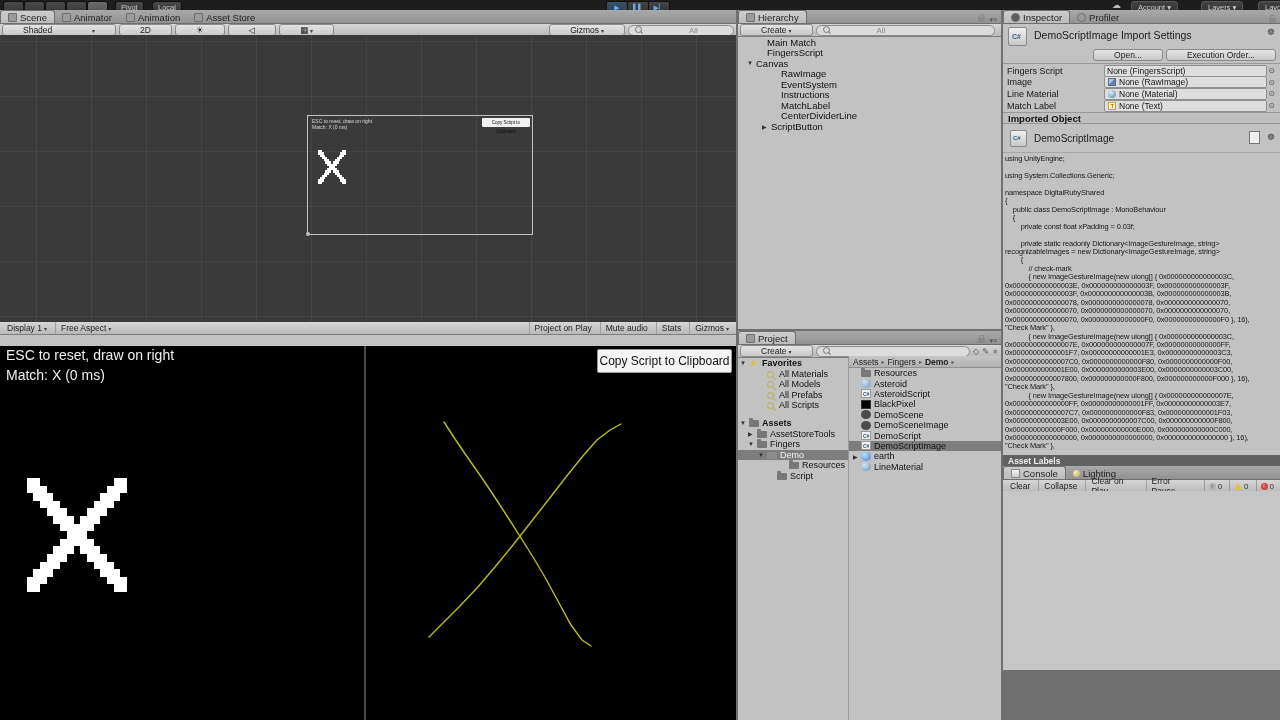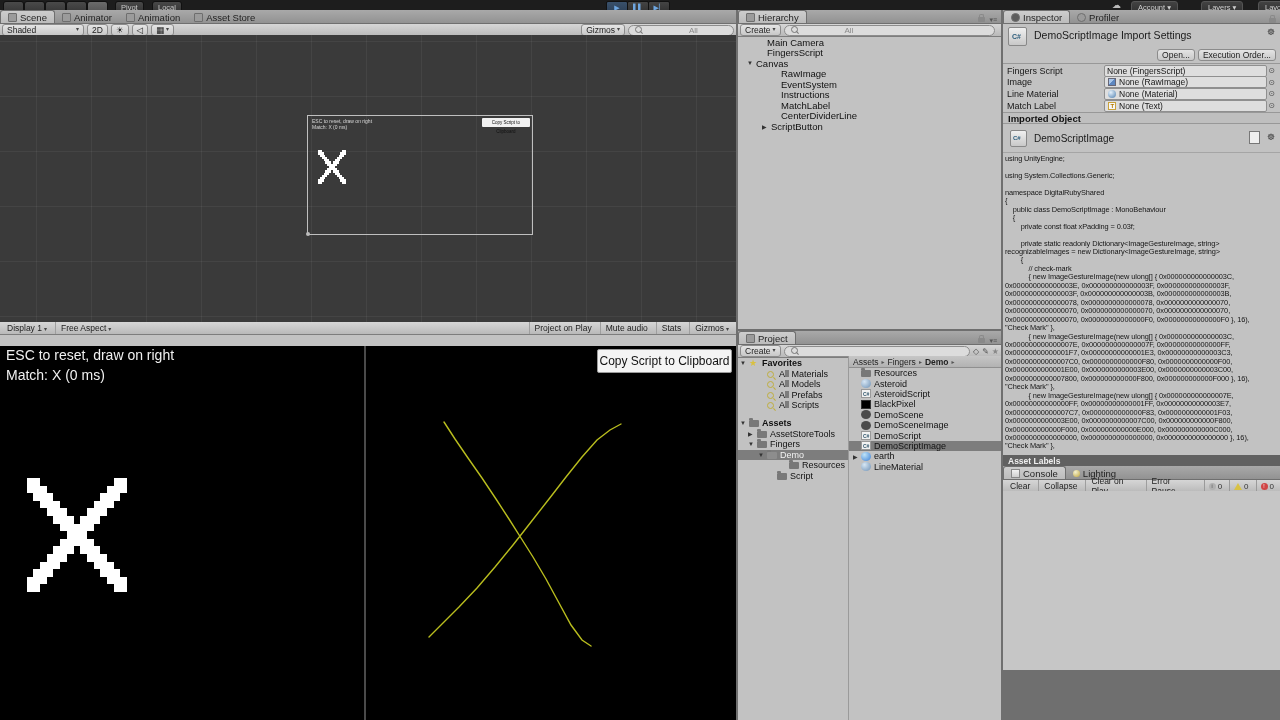--- a/index.html
+++ b/index.html
@@ -28,21 +28,21 @@
   .tabico.round{border-radius:50%;}
   .tabico.dark{background:#5c5c5c;}
   .winctl{margin-left:auto;display:flex;align-items:center;gap:4px;padding:0 4px;}
   .lock{width:7px;height:5px;background:#898989;border-radius:1px;position:relative;}
   .lock::before{content:"";position:absolute;top:-3px;left:1px;width:3px;height:3px;border:1px solid #898989;
                 border-bottom:none;border-radius:2px 2px 0 0;}
   .menuico{font-size:7px;color:#555;line-height:7px;}
   .tbar{height:12px;background:linear-gradient(#d6d6d6,#b9b9b9);border-bottom:1px solid #7d7d7d;
         display:flex;align-items:center;font-size:8.5px;color:#222;padding:0 2px;gap:3px;}
   .btn{background:linear-gradient(#e4e4e4,#c8c8c8);border:1px solid #8b8b8b;border-radius:3px;font-size:8.5px;
-       height:10px;padding:0 4px;display:inline-flex;gap:2px;color:#222;white-space:nowrap;}
+       height:10px;padding:0 20px;display:inline-flex;align-items:center;gap:2px;color:#222;white-space:nowrap;}
   .caret{font-size:6px;color:#444;}
   .searchpill{background:#dcdcdc;border:1px solid #8c8c8c;border-radius:7px;height:9px;display:flex;
               padding:0 6px;color:#8a8a8a;font-size:8px;gap:44px;}
   .mag{width:5px;height:5px;border:1px solid #777;border-radius:50%;position:relative;margin-right:3px;flex:none;}
   .mag::after{content:"";position:absolute;width:3px;height:1px;background:#777;transform:rotate(45deg);left:4px;top:5px;}
   .flat{background:none;border:none;border-left:1px solid #9e9e9e;border-radius:0;height:12px;font-size:8.5px;
         padding:0 5px;display:inline-flex;align-items:center;gap:2px;color:#222;}
   
   #scene-panel{left:0;top:10px;width:736px;height:312px;}
   #scene-view{position:absolute;left:0;top:25px;width:736px;height:287px;background:var(--canvas_bg);
@@ -430,21 +430,21 @@
       </span>
     <span class="searchpill" style="flex:1;margin-right:4px">
       <span class="mag"></span>
       <span>All</span>
       </span>
   </div>
   <div class="tree" style="top:27px">
 
       <div class="hrow" style="padding-left: 20px;">
         <span class="arr"></span>
-        <span>Main Camera</span>
+        <span>Main Match</span>
       </div>
 
       <div class="hrow" style="padding-left: 20px;">
         <span class="arr"></span>
         <span>FingersScript</span>
       </div>
 
       <div class="hrow" style="padding-left: 9px;">
         <span class="arr">▼</span>
         <span>Canvas</span>

